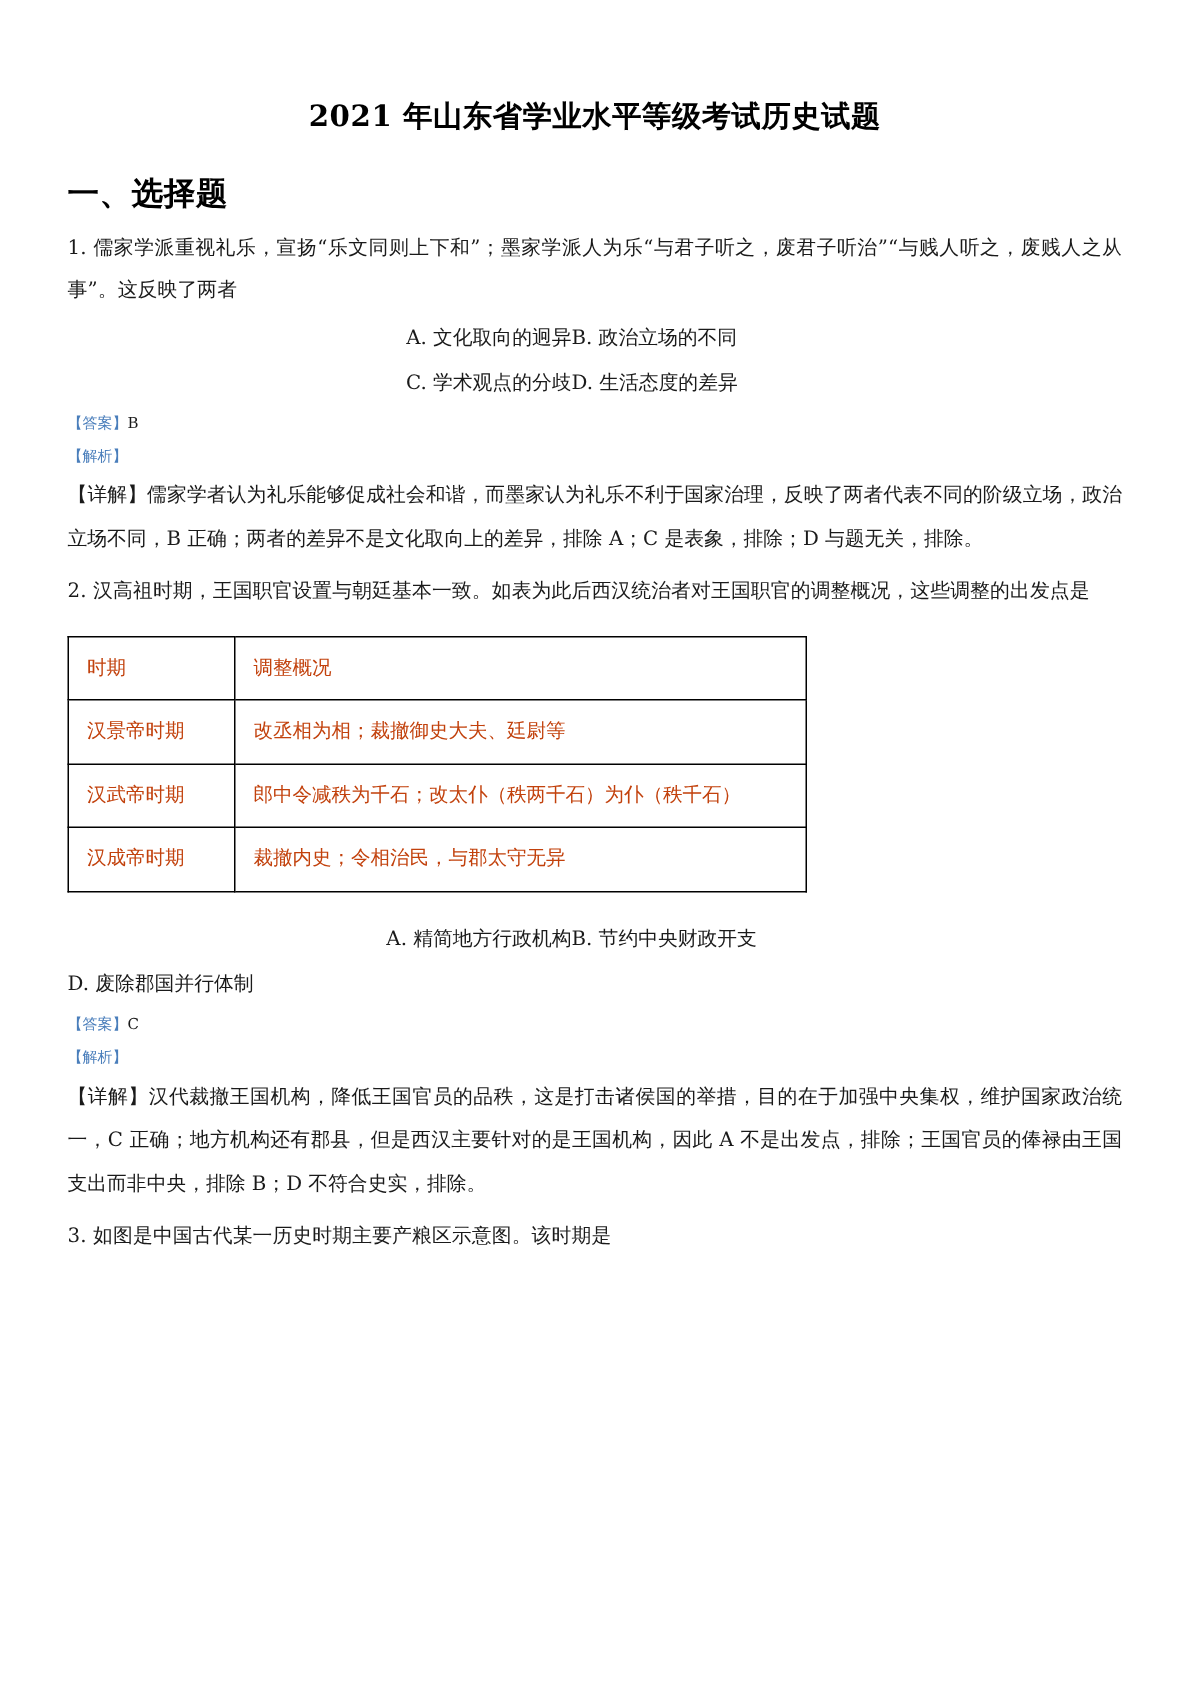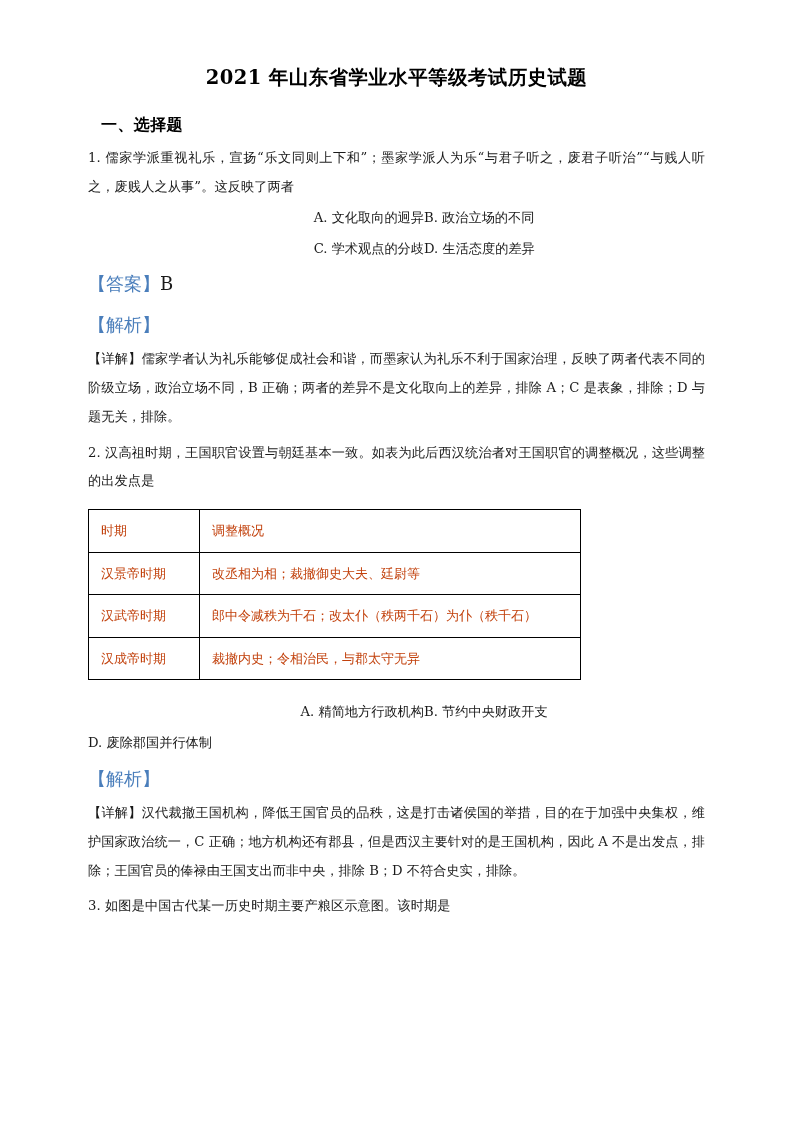--- a/index.html
+++ b/index.html
@@ -14,38 +14,38 @@
     font-family: "DejaVu Serif", "Liberation Serif", serif;
     color: #000000;
     overflow: hidden;
   }
   .page {
     position: absolute;
     left: 0; top: 0;
     width: 793px;
     height: 1122px;
     box-sizing: border-box;
-    padding: 0 88px;
+    padding: 0 45px;
   }
 
   .doc-title {
     text-align: center;
     font-size: 19.5px;
     font-weight: bold;
     letter-spacing: 0.4px;
     margin: 0;
     padding-top: 64px;
     line-height: 1.4;
     color: #000;
   }
 
   .section-heading {
-    font-size: 16px;
+    font-size: 21px;
     font-weight: bold;
-    margin: 22px 0 0 13px;
+    margin: 22px 0 0 0;
     line-height: 1.5;
     letter-spacing: 0.4px;
   }
 
   .q-stem {
     font-size: 13.2px;
     line-height: 2.15;
     margin: 7px 0 0 0;
     text-align: justify;
     letter-spacing: 0.1px;
@@ -62,21 +62,21 @@
     color: #1a1a1a;
     text-align: right;
   }
   .opt-cell {
     flex: 0 0 auto;
   }
   .opt-cell.left { width: 336px; }
   .opt-cell.right { width: auto; }
 
   .meta-line {
-    font-size: 18px;
+    font-size: 10px;
     line-height: 2.25;
     color: #1a1a1a;
   }
   .meta-label {
     color: #4a7ebb;
   }
   .meta-value {
     color: #1a1a1a;
   }
 
@@ -168,20 +168,23 @@
   <div class="options">
     <div class="opt-row">
       <span class="opt-cell left">A. 精简地方行政机构</span>
       <span class="opt-cell right">B. 节约中央财政开支</span>
     </div>
     <div class="opt-row">
       <span class="opt-cell right">D. 废除郡国并行体制</span>
     </div>
   </div>
 
+  <div class="meta-line">
+    <span class="meta-label">【答案】</span><span class="meta-value">C</span>
+  </div>
 
   <div class="meta-line">
     <span class="meta-label">【解析】</span>
   </div>
 
   <div class="explain">【详解】汉代裁撤王国机构，降低王国官员的品秩，这是打击诸侯国的举措，目的在于加强中央集权，维护国家政治统一，C 正确；地方机构还有郡县，但是西汉主要针对的是王国机构，因此 A 不是出发点，排除；王国官员的俸禄由王国支出而非中央，排除 B；D 不符合史实，排除。</div>
 
   <div class="q-stem">3. 如图是中国古代某一历史时期主要产粮区示意图。该时期是</div>
 
 </div>

